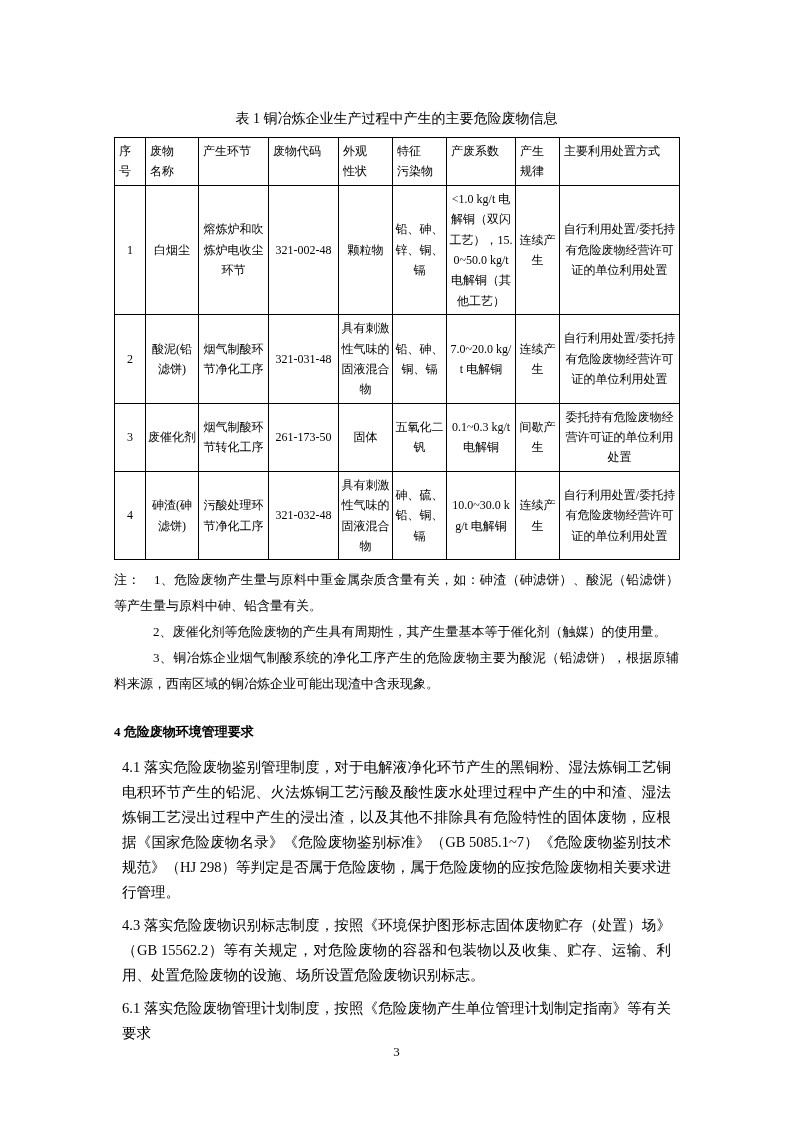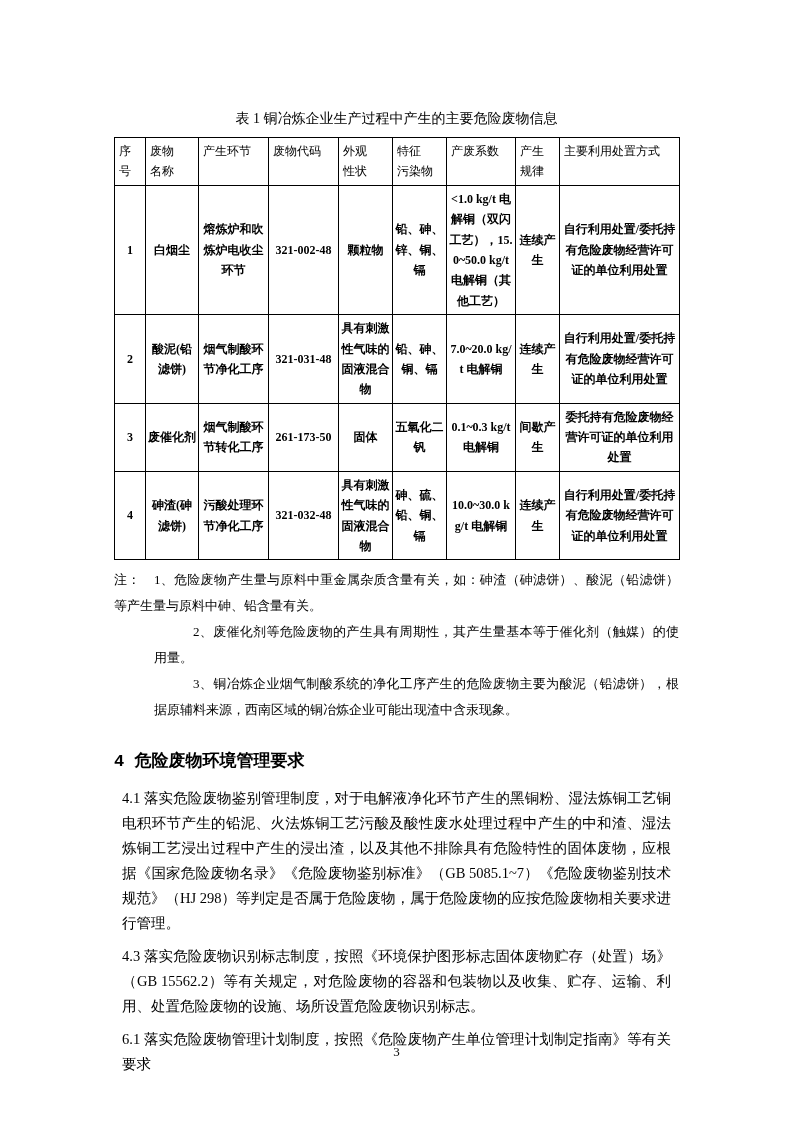--- a/index.html
+++ b/index.html
@@ -23,21 +23,20 @@
   table.waste {
     width: 565px;
     border-collapse: collapse;
     table-layout: fixed;
     font-size: 12px;
   }
   table.waste th, table.waste td {
     border: 1px solid #000000;
     padding: 3px 2px;
     word-break: break-all;
-    font-weight: bold;
   }
   table.waste th {
     font-weight: normal;
     text-align: left;
     vertical-align: top;
     white-space: pre-line;
     line-height: 1.7;
     padding-left: 4px;
   }
   table.waste td {
@@ -45,26 +44,25 @@
     vertical-align: middle;
     line-height: 1.7;
   }
   .notes { margin-top: 7px; }
   .note {
     margin: 0;
     font-size: 13px;
     line-height: 26px;
     text-align: justify;
   }
-  .note.indent { text-indent: 3em; margin-left: 40px; }
+  .note.indent { text-indent: 3em; }
   .section-heading {
-    font-size: 17px;
+    font-size: 13px;
     font-weight: bold;
     margin: 26px 0 14px 0;
-    font-family: Liberation Mono, monospace;
   }
   .para {
     margin: 8px;
     font-size: 14.5px;
     line-height: 25px;
     text-align: justify;
   }
   .page-number {
     position: absolute;
     bottom: 62px;

